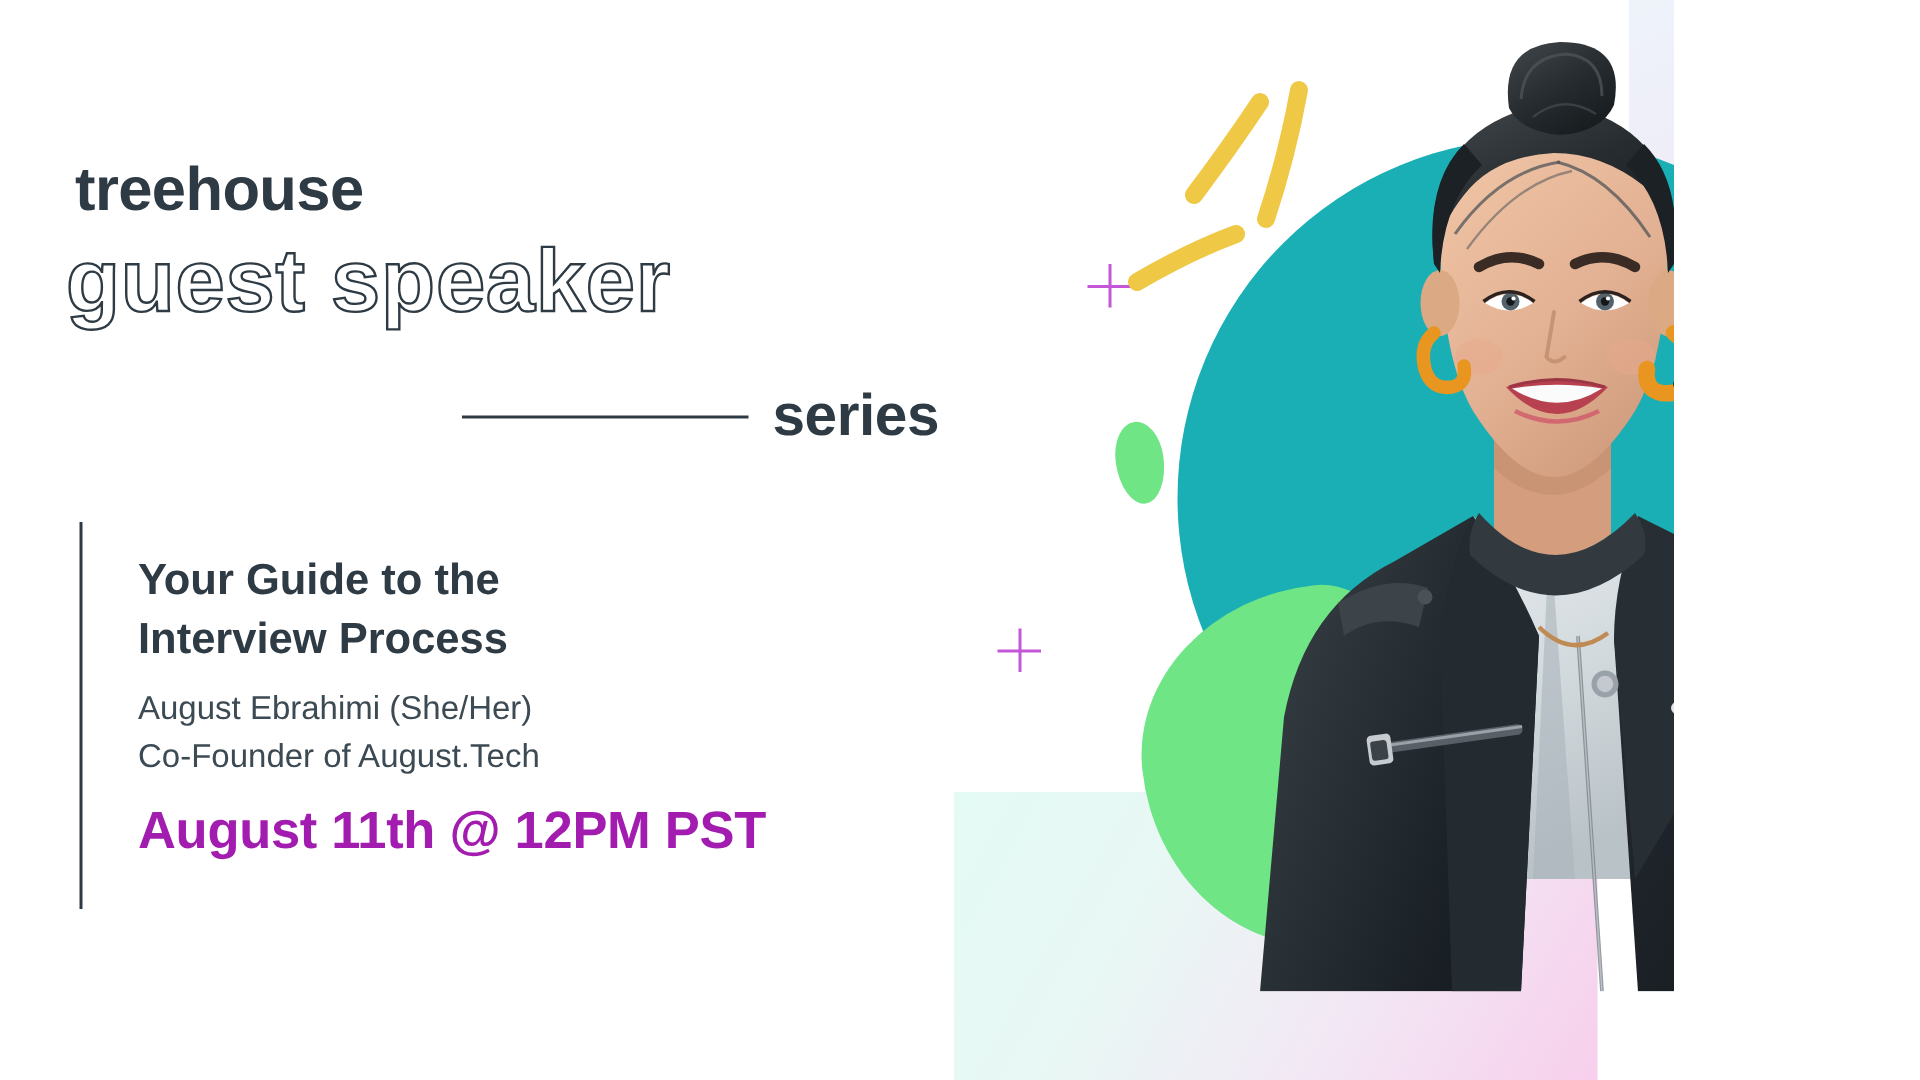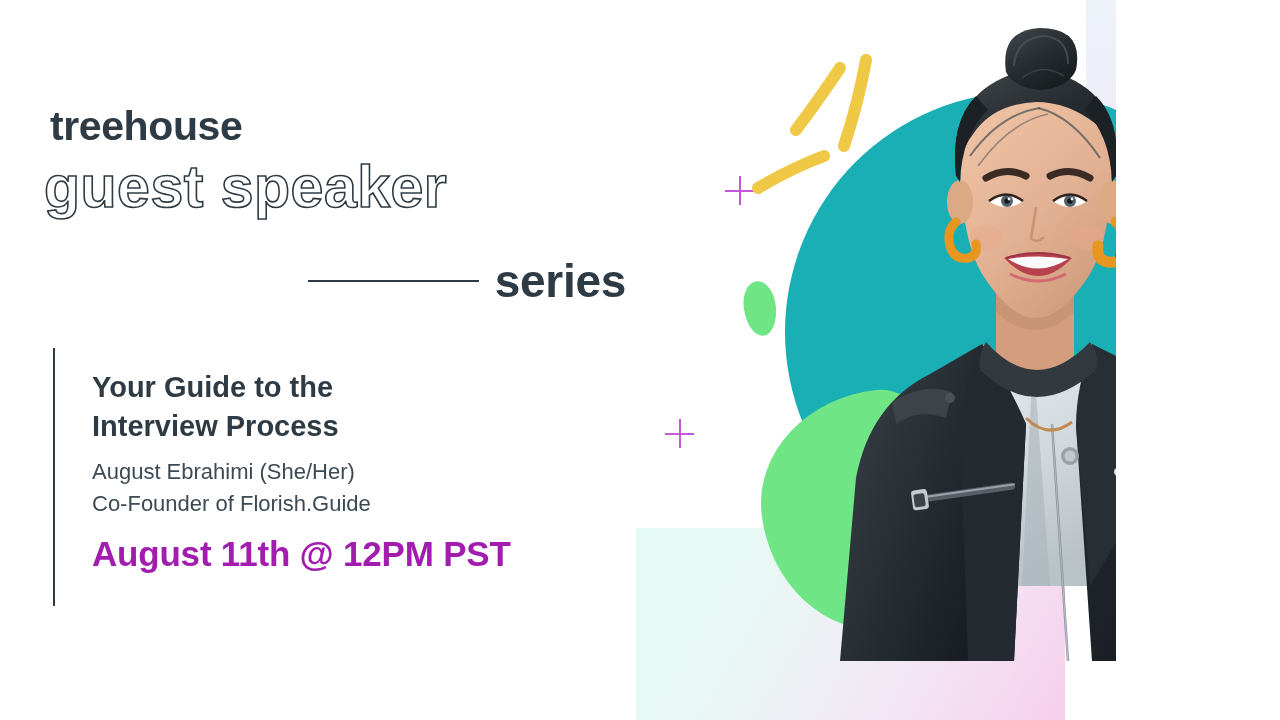--- a/index.html
+++ b/index.html
@@ -119,21 +119,21 @@
     display: flex;
     align-items: center;
     gap: 16px;
   }
   .series-rule {
     flex: 1 1 auto;
     height: 2px;
     background: #2e3b44;
   }
   .series-word {
-    font-size: 46px;
+    font-size: 39px;
     font-weight: 700;
     letter-spacing: -0.3px;
     color: #2e3b44;
     line-height: 1;
   }
 
   .rule-vertical {
     position: absolute;
     left: 53px; top: 348px;
     width: 2px; height: 258px;
@@ -349,18 +349,18 @@
     </div>
 
     <div class="rule-vertical"></div>
 
     <div class="info-block">
       <div class="talk-title">
         <span>Your Guide to the</span><br>
         <span>Interview Process</span>
       </div>
       <p class="speaker-name">August Ebrahimi (She/Her)</p>
-      <p class="speaker-role">Co-Founder of Florish.Guide</p>
+      <p class="speaker-role">Co-Founder of August.Tech</p>
       <p class="event-when">August 11th @ 12PM PST</p>
     </div>
 
   </div>
 </div>
 
 </body></html>

